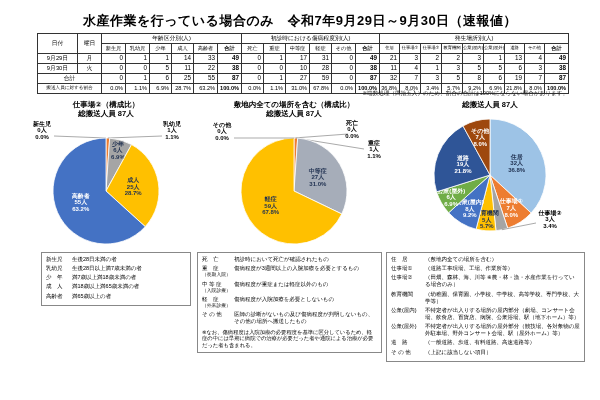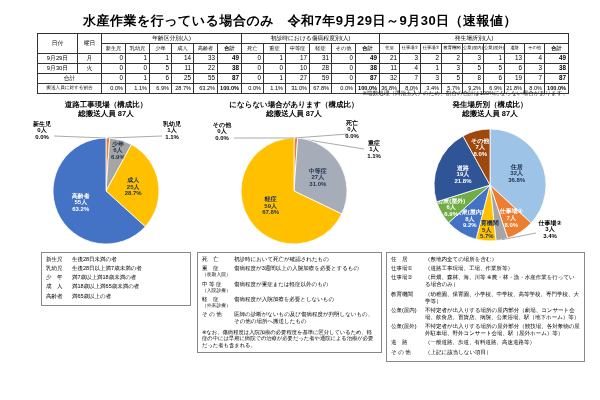--- a/index.html
+++ b/index.html
@@ -215,57 +215,56 @@
           <td class="num pct">21.8%</td>
           <td class="num pct">8.0%</td>
           <td class="num bold pct">100.0%</td>
         </tr>
       </tbody>
     </table>
 </div>
 <div class="tnote">※端数処理（四捨五入）のため、割合の合計は100%にならない場合があります。</div>
 
 <div class="chart" id="chart0">
-  <div class="ctitle">道路工事現場（構成比）</div>
+  <div class="ctitle">仕事場②（構成比）</div>
   <div class="ctitle">総搬送人員 87人</div>
   <svg id="pie0" width="188" height="130" viewBox="0 0 188 130">
       <line x1="94.00" y1="19.00" x2="42" y2="17" stroke="#555" stroke-width="0.5"></line>
       <text x="30" y="1" text-anchor="middle" font-size="6" font-weight="bold" fill="#000000"><tspan x="30" dy="5.5">新生児</tspan><tspan x="30" dy="6.6">0人</tspan><tspan x="30" dy="6.6">0.0%</tspan></text>
       <path d="M94,72 L94.00,19.00 A53,53 0 0 1 97.66,19.13 Z" fill="#ED7D31" stroke="#ffffff" stroke-width="0.8"></path>
       <line x1="95.83" y1="19.03" x2="150" y2="17" stroke="#555" stroke-width="0.5"></line>
       <text x="160" y="1" text-anchor="middle" font-size="6" font-weight="bold" fill="#000000"><tspan x="160" dy="5.5">乳幼児</tspan><tspan x="160" dy="6.6">1人</tspan><tspan x="160" dy="6.6">1.1%</tspan></text>
       <path d="M94,72 L97.66,19.13 A53,53 0 0 1 119.56,25.57 Z" fill="#A5A5A5" stroke="#ffffff" stroke-width="0.8"></path>
       <text x="105.9687195080964" y="21.3243346294555" text-anchor="middle" font-size="6" font-weight="bold" fill="#1F3050"><tspan x="105.9687195080964" dy="5.5">少年</tspan><tspan x="105.9687195080964" dy="6.6">6人</tspan><tspan x="105.9687195080964" dy="6.6">6.9%</tspan></text>
       <path d="M94,72 L119.56,25.57 A53,53 0 0 1 133.23,107.64 Z" fill="#FFC000" stroke="#ffffff" stroke-width="0.8"></path>
       <text x="121.1852428873339" y="57.470522198237205" text-anchor="middle" font-size="6" font-weight="bold" fill="#1F3050"><tspan x="121.1852428873339" dy="5.5">成人</tspan><tspan x="121.1852428873339" dy="6.6">25人</tspan><tspan x="121.1852428873339" dy="6.6">28.7%</tspan></text>
       <path d="M94,72 L133.23,107.64 A53,53 0 1 1 94.00,19.00 Z" fill="#4472C4" stroke="#ffffff" stroke-width="0.8"></path>
       <text x="68.79807219929124" y="73.15421154218723" text-anchor="middle" font-size="6" font-weight="bold" fill="#FFFFFF"><tspan x="68.79807219929124" dy="5.5">高齢者</tspan><tspan x="68.79807219929124" dy="6.6">55人</tspan><tspan x="68.79807219929124" dy="6.6">63.2%</tspan></text>
     </svg>
 </div>
 
 <div class="chart" id="chart1">
-  <div class="ctitle">にならない場合があります（構成比）</div>
+  <div class="ctitle">敷地内全ての場所を含む（構成比）</div>
   <div class="ctitle">総搬送人員 87人</div>
   <svg id="pie1" width="188" height="130" viewBox="0 0 188 130">
       <line x1="94.00" y1="19.00" x2="148" y2="15" stroke="#555" stroke-width="0.5"></line>
       <text x="152" y="0" text-anchor="middle" font-size="6" font-weight="bold" fill="#000000"><tspan x="152" dy="5.5">死亡</tspan><tspan x="152" dy="6.6">0人</tspan><tspan x="152" dy="6.6">0.0%</tspan></text>
       <path d="M94,72 L94.00,19.00 A53,53 0 0 1 97.66,19.13 Z" fill="#ED7D31" stroke="#ffffff" stroke-width="0.8"></path>
       <line x1="95.83" y1="19.03" x2="164" y2="30" stroke="#555" stroke-width="0.5"></line>
       <text x="174" y="20" text-anchor="middle" font-size="6" font-weight="bold" fill="#000000"><tspan x="174" dy="5.5">重症</tspan><tspan x="174" dy="6.6">1人</tspan><tspan x="174" dy="6.6">1.1%</tspan></text>
       <path d="M94,72 L97.66,19.13 A53,53 0 0 1 141.77,94.96 Z" fill="#A6ADB9" stroke="#ffffff" stroke-width="0.8"></path>
       <text x="117.82420770047388" y="48.145010738196824" text-anchor="middle" font-size="6" font-weight="bold" fill="#1F3050"><tspan x="117.82420770047388" dy="5.5">中等症</tspan><tspan x="117.82420770047388" dy="6.6">27人</tspan><tspan x="117.82420770047388" dy="6.6">31.0%</tspan></text>
       <path d="M94,72 L141.77,94.96 A53,53 0 1 1 94.00,19.00 Z" fill="#FFC000" stroke="#ffffff" stroke-width="0.8"></path>
       <text x="70.66922282250353" y="76.67066584358086" text-anchor="middle" font-size="6" font-weight="bold" fill="#1F3050"><tspan x="70.66922282250353" dy="5.5">軽症</tspan><tspan x="70.66922282250353" dy="6.6">59人</tspan><tspan x="70.66922282250353" dy="6.6">67.8%</tspan></text>
       <line x1="94.00" y1="19.00" x2="34" y2="19" stroke="#555" stroke-width="0.5"></line>
       <text x="22" y="2" text-anchor="middle" font-size="6" font-weight="bold" fill="#000000"><tspan x="22" dy="5.5">その他</tspan><tspan x="22" dy="6.6">0人</tspan><tspan x="22" dy="6.6">0.0%</tspan></text>
     </svg>
 </div>
 
 <div class="chart" id="chart2">
-  <div class="ctitle">発生場所別（構成比）</div>
   <div class="ctitle">総搬送人員 87人</div>
   <svg id="pie2" width="196" height="130" viewBox="0 0 196 130">
       <path d="M98,66 L98.00,10.00 A56,56 0 0 1 139.13,104.01 Z" fill="#9DC3E6" stroke="#ffffff" stroke-width="0.8"></path>
       <text x="124.67893410000514" y="44.32914419215186" text-anchor="middle" font-size="6" font-weight="bold" fill="#1F3050"><tspan x="124.67893410000514" dy="5.5">住居</tspan><tspan x="124.67893410000514" dy="6.6">32人</tspan><tspan x="124.67893410000514" dy="6.6">36.8%</tspan></text>
       <path d="M98,66 L139.13,104.01 A56,56 0 0 1 115.67,119.14 Z" fill="#ED7D31" stroke="#ffffff" stroke-width="0.8"></path>
       <text x="119.24971151359223" y="88.9407006693711" text-anchor="middle" font-size="6" font-weight="bold" fill="#FFFFFF"><tspan x="119.24971151359223" dy="5.5">仕事場①</tspan><tspan x="119.24971151359223" dy="6.6">7人</tspan><tspan x="119.24971151359223" dy="6.6">8.0%</tspan></text>
       <path d="M98,66 L115.67,119.14 A56,56 0 0 1 103.98,121.68 Z" fill="#A5A5A5" stroke="#ffffff" stroke-width="0.8"></path>
       <line x1="109.90" y1="120.72" x2="144" y2="114" stroke="#555" stroke-width="0.5"></line>
       <text x="158" y="100" text-anchor="middle" font-size="6" font-weight="bold" fill="#000000"><tspan x="158" dy="5.5">仕事場②</tspan><tspan x="158" dy="6.6">3人</tspan><tspan x="158" dy="6.6">3.4%</tspan></text>
       <path d="M98,66 L103.98,121.68 A56,56 0 0 1 84.05,120.23 Z" fill="#FFC000" stroke="#ffffff" stroke-width="0.8"></path>

